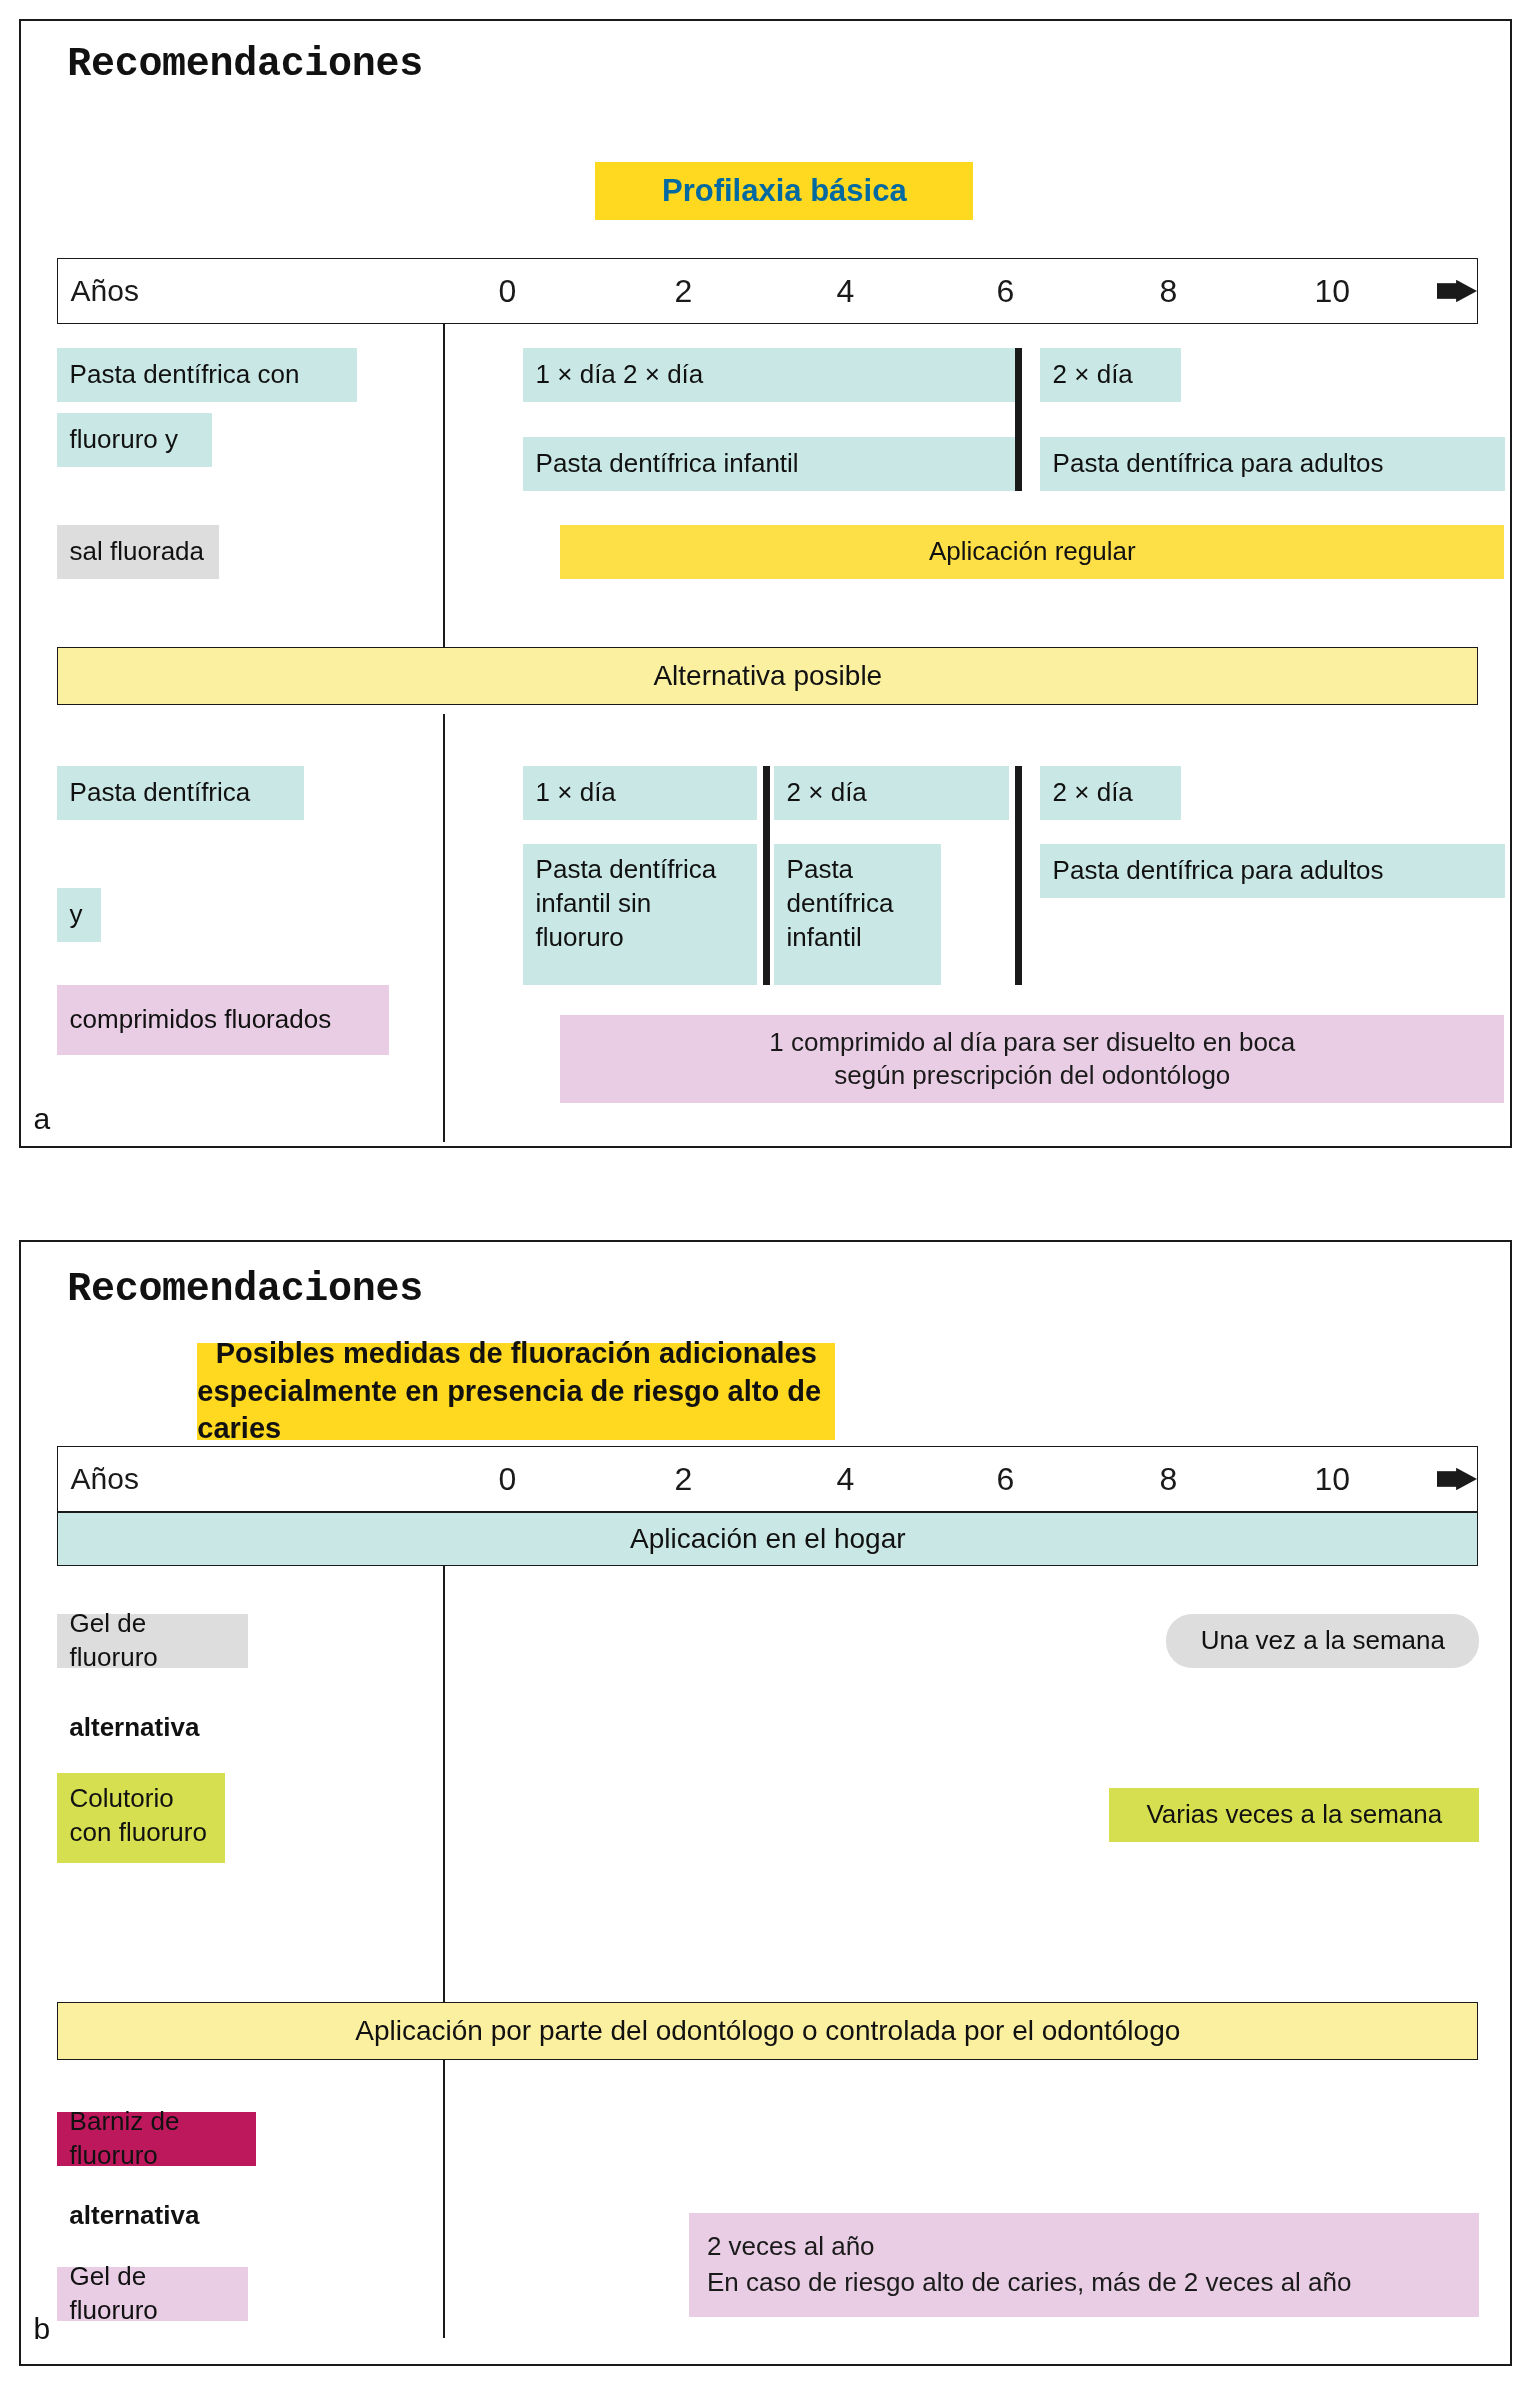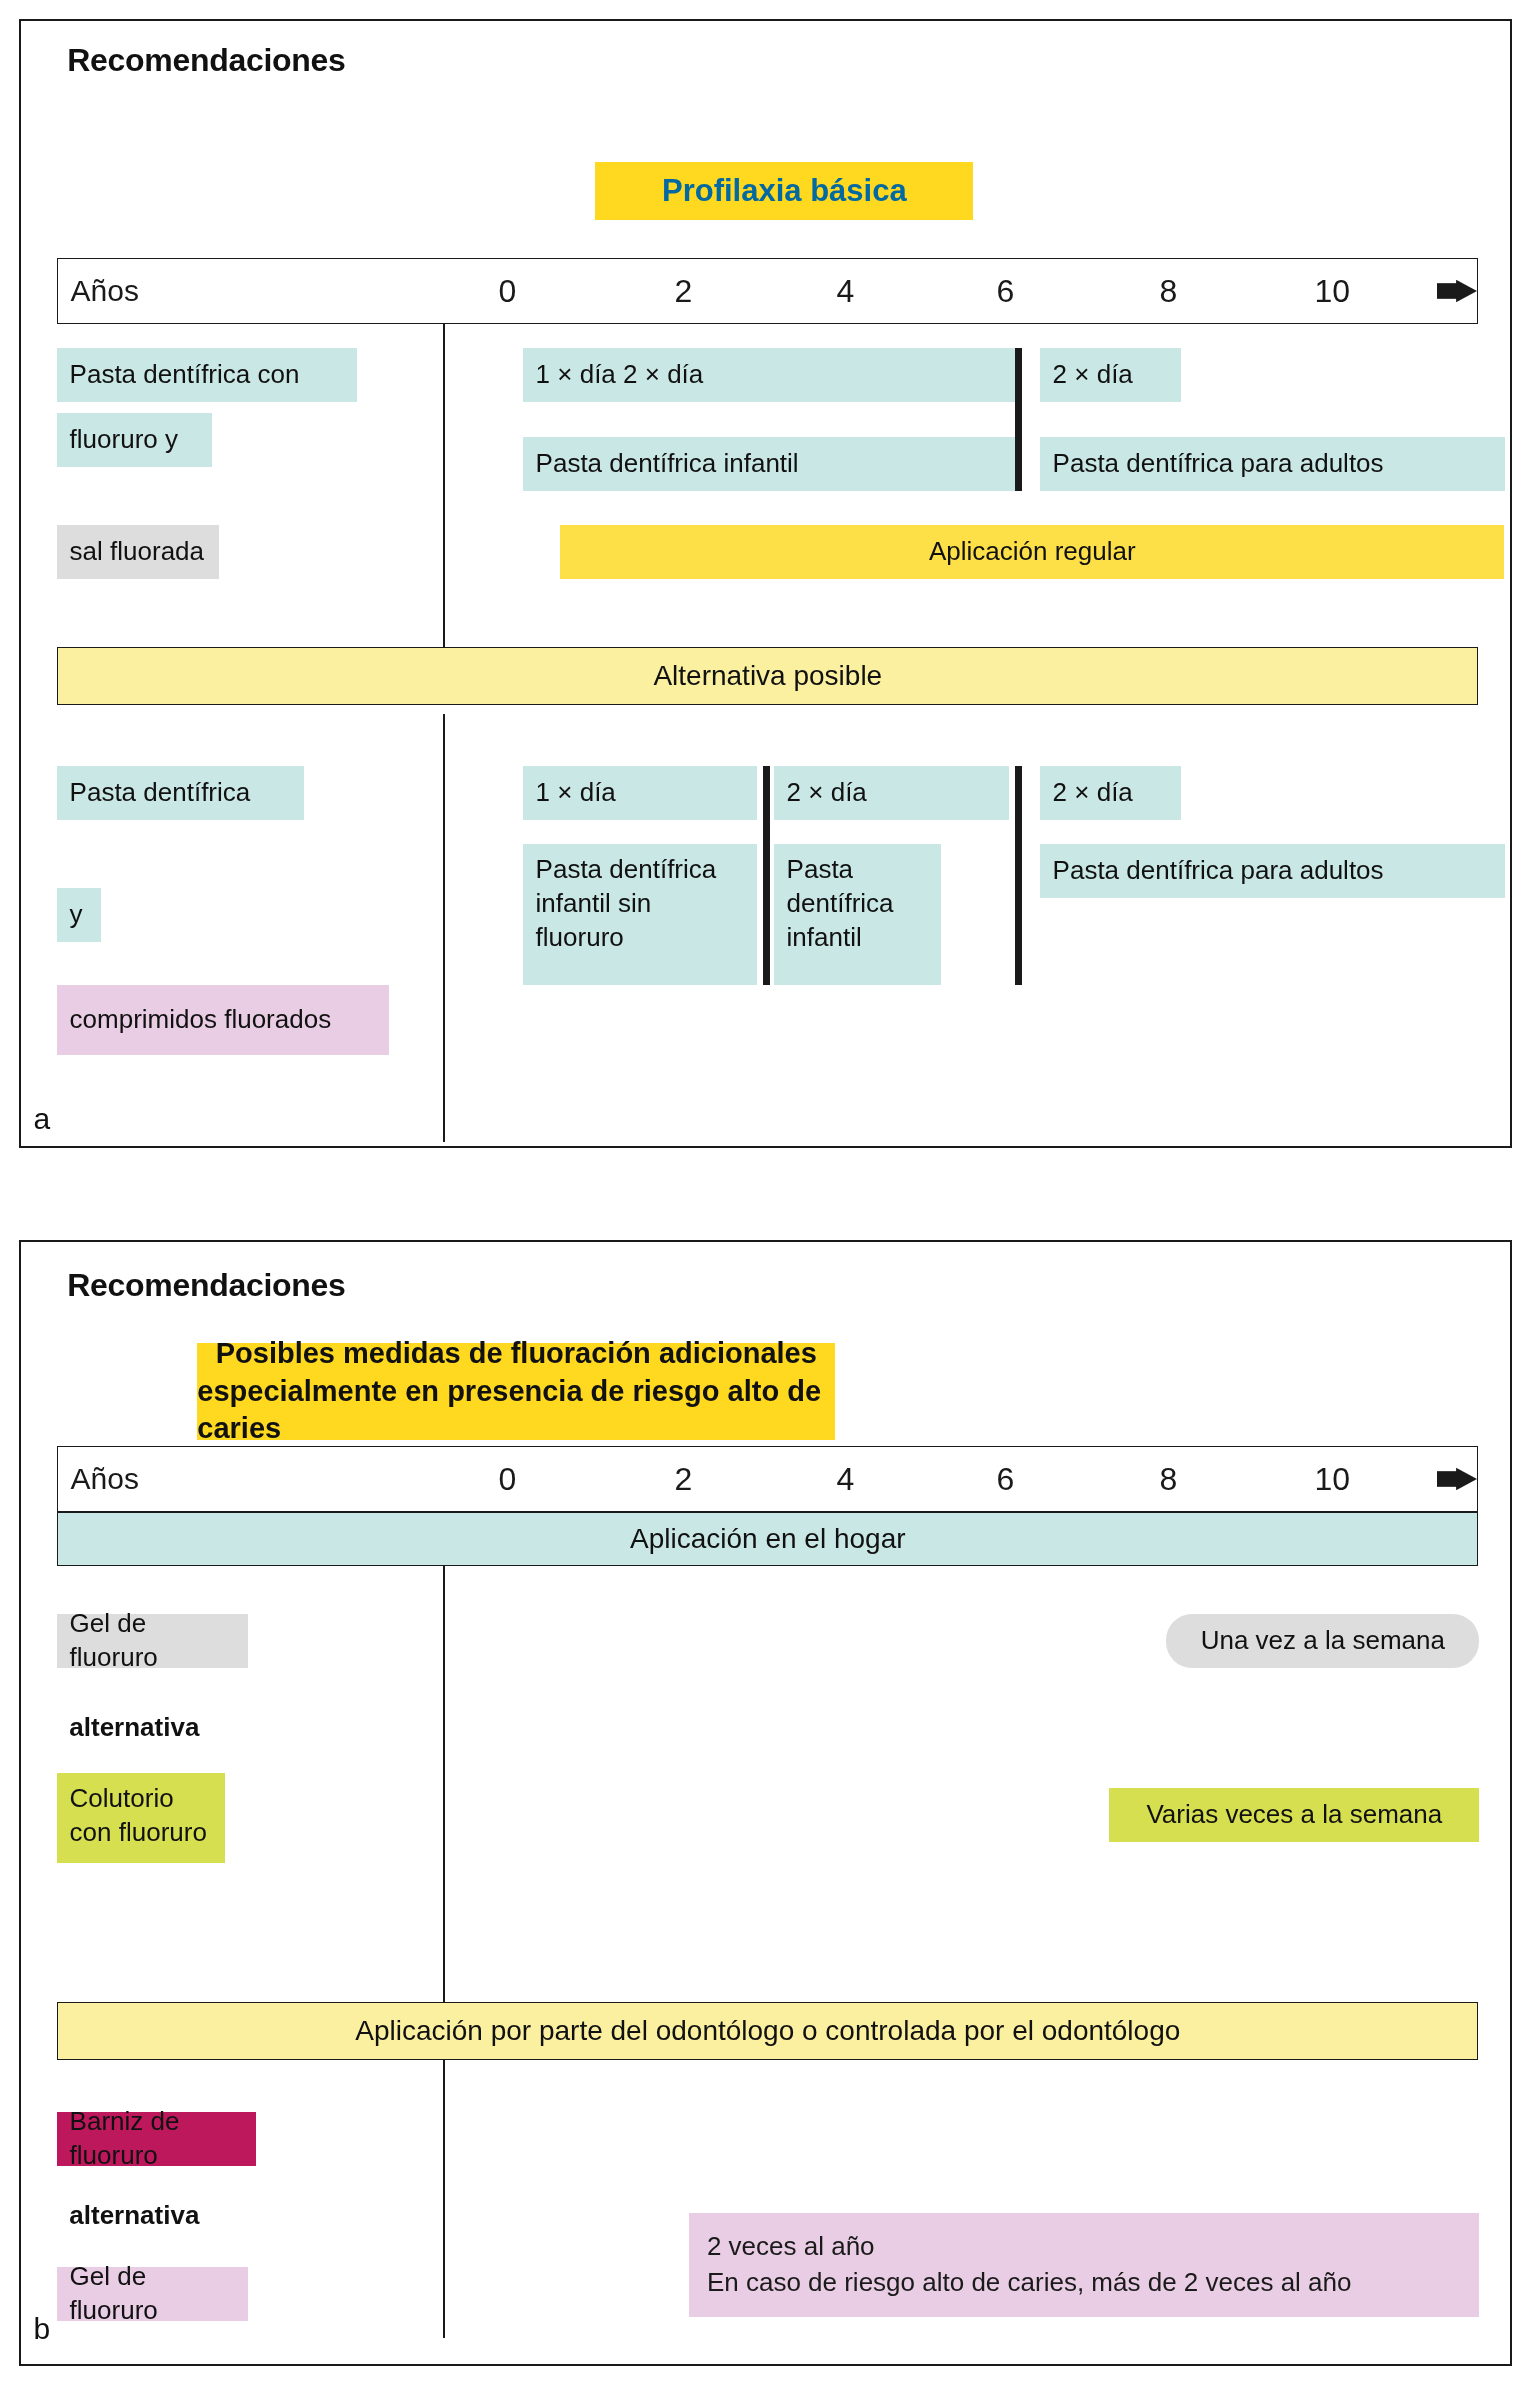--- a/index.html
+++ b/index.html
@@ -9,22 +9,22 @@
     color:#1a1a1a;
     -webkit-font-smoothing:antialiased;
   }
   .panel{position:absolute;left:19.3px;width:1493px;border:2.6px solid #1a1a1a;background:#fff;box-sizing:border-box;}
   #panel-a{top:19.3px;height:1129px;}
   #panel-b{top:1240px;height:1126px;}
 
   .panel-inner{position:absolute;inset:0;}
 
   .rec-title{
-    position:absolute;font-weight:bold;font-size:32px;letter-spacing:-0.3px;
-    color:#111;white-space:nowrap;
+    position:absolute;font-weight:bold;font-size:40px;letter-spacing:-0.3px;
+    color:#111;white-space:nowrap;font-family:Liberation Mono, monospace;
   }
 
   .banner{
     position:absolute;text-align:center;font-weight:bold;color:#0369a1;
     display:flex;align-items:center;justify-content:center;
     line-height:1.22;
   }
 
   
   .axis{
@@ -105,20 +105,24 @@
     <div class="chip" style="left:753px;top:745px;width:235px;height:54px;background:#C9E7E4;">2 × día</div>
     <div class="chip" style="left:1019px;top:745px;width:141px;height:54px;background:#C9E7E4;">2 × día</div>
 
     <div class="chip multiline" style="left:502px;top:823px;width:234px;height:141px;background:#C9E7E4;">Pasta dentífrica infantil sin fluoruro</div>
     <div class="chip multiline" style="left:753px;top:823px;width:167px;height:141px;background:#C9E7E4;">Pasta dentífrica infantil</div>
     <div class="chip" style="left:1019px;top:823px;width:465px;height:54px;background:#C9E7E4;">Pasta dentífrica para adultos</div>
 
     <div class="thickbar" style="left:742px;top:745px;height:219px;"></div>
     <div class="thickbar" style="left:994px;top:745px;height:219px;"></div>
 
+    <div style="position:absolute;left:539px;top:994px;width:944px;height:88px;background:#E8CDE4;display:flex;flex-direction:column;align-items:center;justify-content:center;font-size:26px;line-height:1.30;">
+      <span>1 comprimido al día para ser disuelto en boca</span>
+      <span>según prescripción del odontólogo</span>
+    </div>
 
     <div class="panel-letter" style="left:12.3px;top:1081px;">a</div>
   </div>
 </div>
 
 <div class="panel" id="panel-b">
   <div class="panel-inner">
 
     <div class="rec-title" style="left:46px;top:24.6px;">Recomendaciones</div>
 

